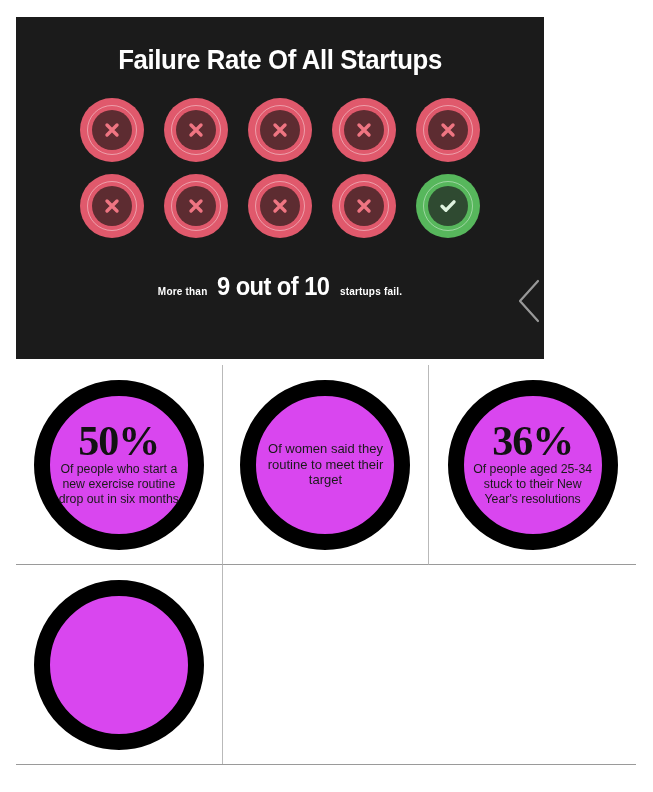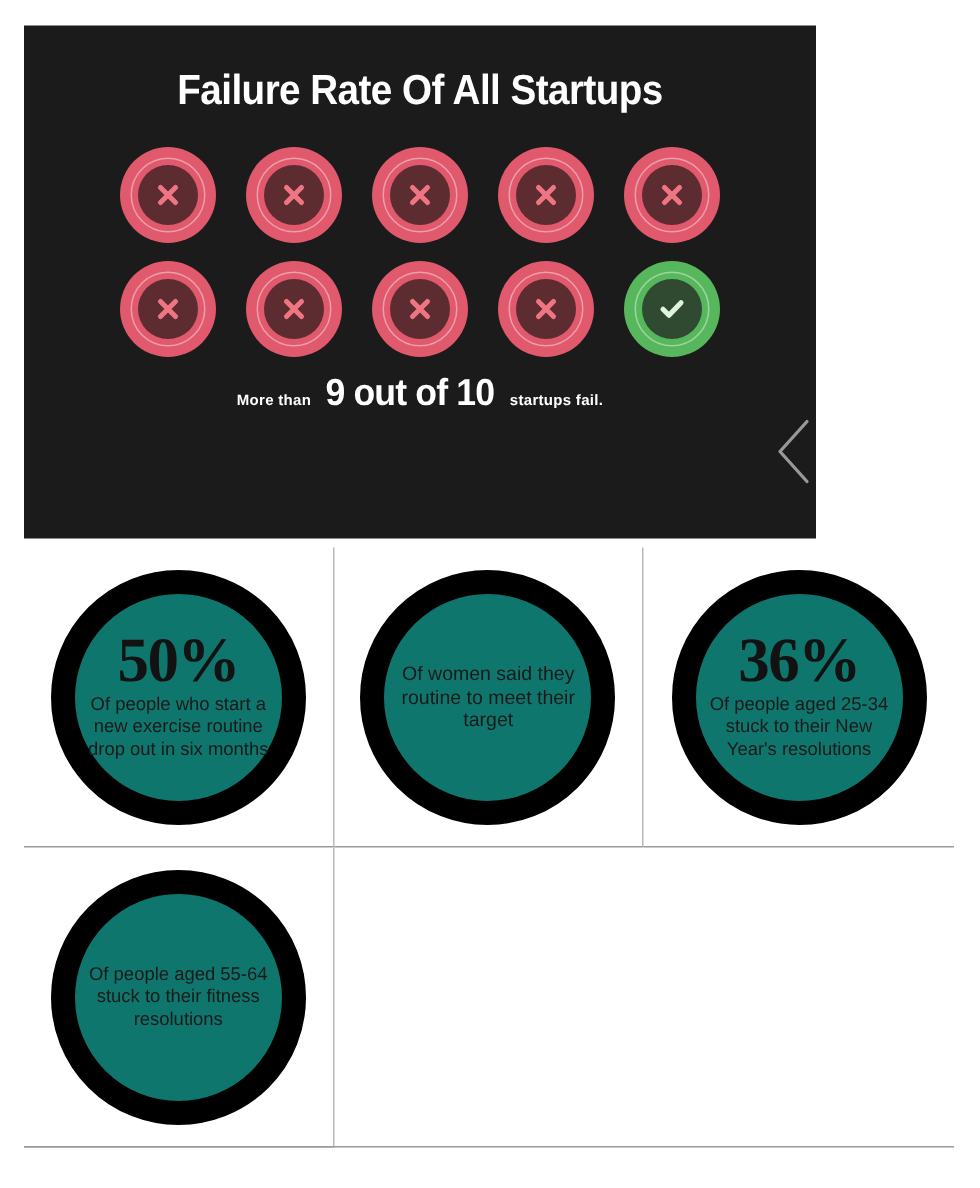--- a/index.html
+++ b/index.html
@@ -84,21 +84,21 @@
     justify-content: center;
     position: relative;
     z-index: 2;
   }
   .fail .icon-core { background: #5d2c31; }
   .pass .icon-core { background: #2f4a31; }
 
   .icon-core svg { display: block; }
 
   .panel-caption {
-    margin-top: 10px;
+    margin-top: 34px;
     text-align: center;
     color: #ffffff;
     white-space: nowrap;
   }
   .cap-small {
     font-size: 10px;
     font-weight: bold;
     letter-spacing: 0.2px;
     vertical-align: baseline;
   }
@@ -142,21 +142,21 @@
     border-right: 1px solid #b9b9b9;
     border-bottom: 1px solid #9a9a9a;
     box-sizing: border-box;
   }
   .stat-cell:nth-child(3n) { border-right: none; }
 
   .ring {
     width: 170px;
     height: 170px;
     border-radius: 50%;
-    background: #0f766e;
+    background: #d946ef;
     border: 16px solid #000000;
     box-sizing: border-box;
     display: flex;
     flex-direction: column;
     align-items: center;
     justify-content: center;
     text-align: center;
     padding: 0 6px;
     box-sizing: border-box;
   }
@@ -308,19 +308,18 @@
 
   <div class="stat-cell">
     <div class="ring">
       <div class="pct">36%</div>
       <div class="desc lines-4">Of people aged 25-34 stuck to their New Year's resolutions</div>
     </div>
   </div>
 
   <div class="stat-cell">
     <div class="ring">
-      <div class="desc lines-4">Of people aged 55-64 stuck to their fitness resolutions</div>
     </div>
   </div>
 
 </div>
 
 <div class="grid-bottom-rule"></div>
 
 </body></html>

